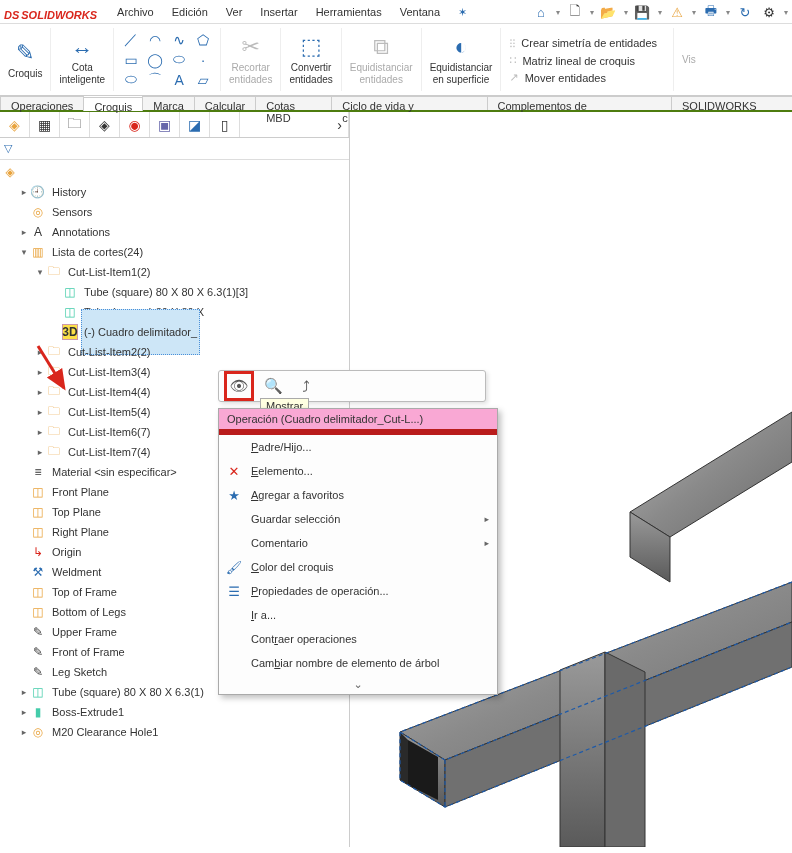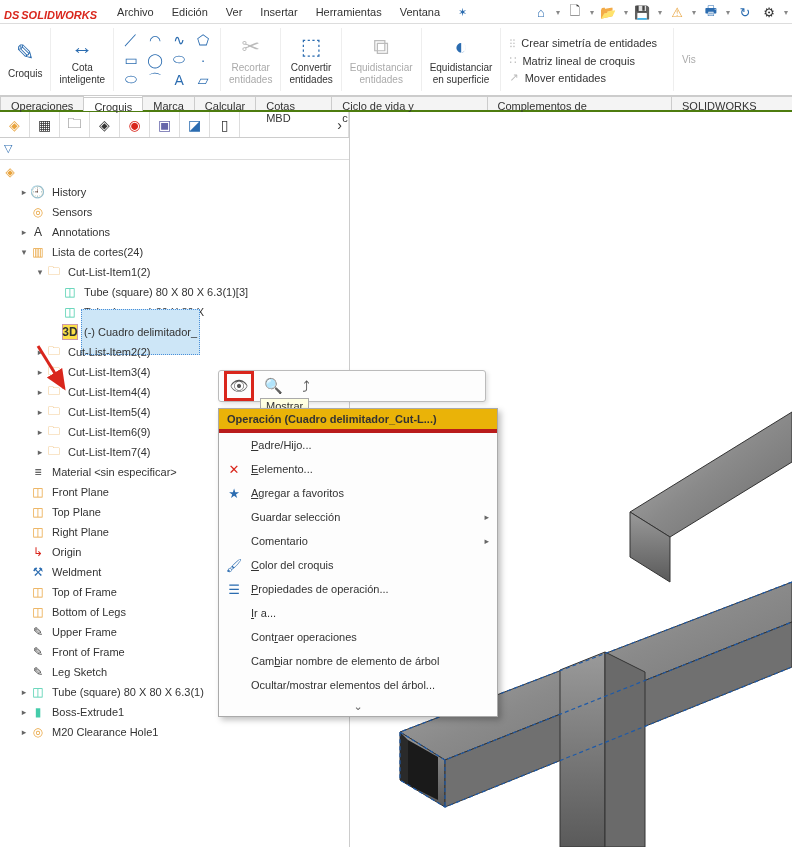--- a/index.html
+++ b/index.html
@@ -34,21 +34,21 @@
 .node{display:flex;align-items:center;height:20px;padding-left:4px;white-space:nowrap;cursor:default}
 .node .tw{width:12px;text-align:center;color:#666;font-size:9px}
 .node .ic{width:16px;height:16px;margin-right:3px;display:inline-flex;align-items:center;justify-content:center;font-size:12px}
 .node .txt{padding:1px 3px}
 .node.sel .txt{background:#cde6f7;border:1px dotted #4a90d9;padding:16px 2px}
 .viewport{flex:1;position:relative;background:#fff}
 .ctxbar{position:absolute;left:218px;top:370px;width:268px;height:32px;background:#fdfdfd;border:1px solid #bbb;border-radius:3px;display:flex;align-items:center;padding:0 6px;gap:10px;box-shadow:2px 2px 4px rgba(0,0,0,0.12)}
 .ctxbar .ci{width:22px;height:22px;display:flex;align-items:center;justify-content:center;font-size:15px;color:#555}
 .ctxbar .ci.boxed{border:2px solid #d9261c;width:28px;height:28px;box-shadow:0 0 0 1px #d9261c}
 .ctxmenu{position:absolute;left:218px;top:408px;width:280px;background:#fdfdfd;border:1px solid #aaa;box-shadow:3px 3px 6px rgba(0,0,0,0.25)}
-.ctxmenu .hdr{background:#eab308;padding:4px 8px;font-weight:bold;border-bottom:4px solid #b91c1c}
+.ctxmenu .hdr{background:#f9a8d4;padding:4px 8px;font-weight:normal;border-bottom:6px solid #b91c1c}
 .ctxmenu .mi{display:flex;align-items:center;height:24px;padding:0 8px 0 6px;gap:8px}
 .ctxmenu .mi .mic{width:18px;height:18px;display:flex;align-items:center;justify-content:center;font-size:13px;color:#2b6cb0}
 .ctxmenu .mi .arrow{margin-left:auto;font-size:9px;color:#666}
 .ctxmenu .chev{text-align:center;padding:3px 0;color:#666}
 .tooltip{position:absolute;left:260px;top:398px;background:#ffffe1;border:1px solid #aaa;padding:1px 5px;font-size:11px}
 .redarrow{position:absolute;left:34px;top:342px;width:36px;height:52px;pointer-events:none}
 .u{text-decoration:underline}
 svg{display:block}
 </style>
 </head>
@@ -239,21 +239,21 @@
           <span class="txt">Cut-List-Item4(4)</span>
         </div>
       <div class="node" style="padding-left:34px">
           <span class="tw">▸</span>
           <span class="ic" style="color:#e8a33d">🗀</span>
           <span class="txt">Cut-List-Item5(4)</span>
         </div>
       <div class="node" style="padding-left:34px">
           <span class="tw">▸</span>
           <span class="ic" style="color:#e8a33d">🗀</span>
-          <span class="txt">Cut-List-Item6(9)</span>
+          <span class="txt">Cut-List-Item6(7)</span>
         </div>
       <div class="node" style="padding-left:34px">
           <span class="tw">▸</span>
           <span class="ic" style="color:#e8a33d">🗀</span>
           <span class="txt">Cut-List-Item7(4)</span>
         </div>
       <div class="node" style="padding-left:30px">
           <span class="ic">≡</span>
           <span class="txt">Material &lt;sin especificar&gt;</span>
         </div>
@@ -395,24 +395,20 @@
       <span><span class="u">I</span><span>r a...</span></span>
     </div>
   <div class="mi">
       <span class="mic"></span>
       <span>Cont<span class="u">r</span><span>aer operaciones</span></span>
     </div>
   <div class="mi">
       <span class="mic"></span>
       <span>Cam<span class="u">b</span><span>iar nombre de elemento de árbol</span></span>
     </div>
-  <div class="mi">
-      <span class="mic"></span>
-      <span>Ocultar/mostrar elementos del árbol...</span>
-    </div>
   <div class="chev">⌄</div>
 </div>
 
 <svg class="redarrow">
   <defs>
       <marker id="ah" markerWidth="8" markerHeight="8" refX="6" refY="3" orient="auto">
         <path d="M0,0 L7,3 L0,6 Z" fill="#d9261c"></path>
       </marker>
     </defs>
   <line x1="4" y1="4" x2="30" y2="46" stroke="#d9261c" stroke-width="3" marker-end="url(#ah)"></line>

